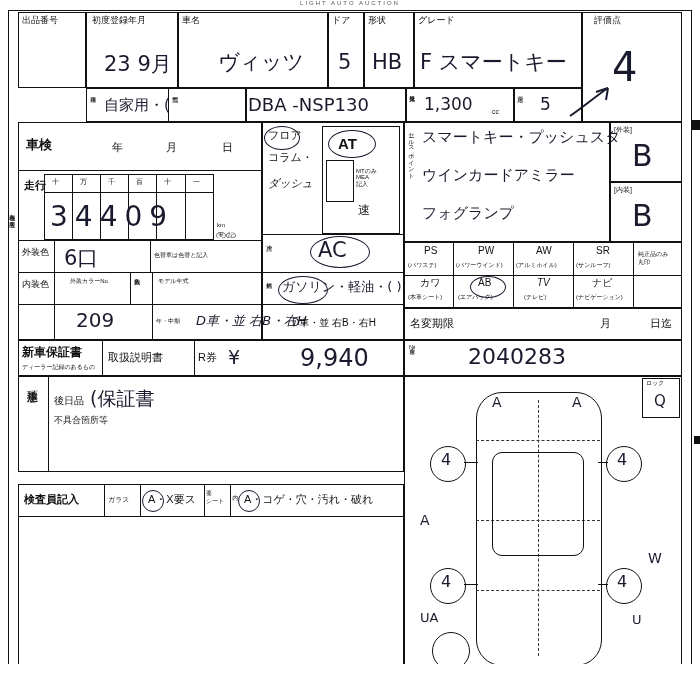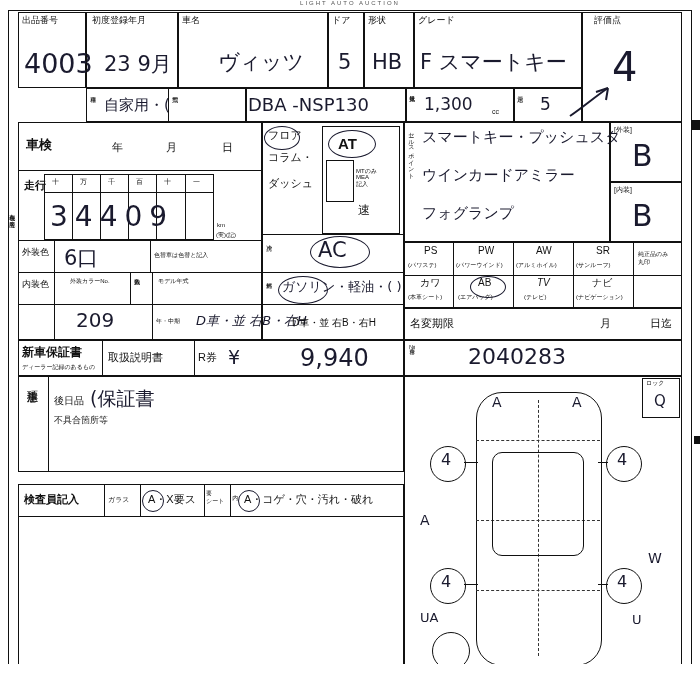--- a/index.html
+++ b/index.html
@@ -30,21 +30,20 @@
 <body>
 
 <div id="sheet">
 
   <div class="topbar">LIGHT AUTO AUCTION</div>
 
   <div class="bx" style="left:8px;top:10px;width:684px;height:680px;"></div>
 
   <div class="bx" style="left:18px;top:12px;width:68px;height:76px;"></div>
   <div class="lbl" style="left:22px;top:16px;">出品番号</div>
-  <div class="hw xl" style="left:24px;top:48px;">4003</div>
 
   <div class="bx" style="left:86px;top:12px;width:92px;height:76px;"></div>
   <div class="lbl" style="left:92px;top:16px;">初度登録年月</div>
   <div class="hw lg" style="left:104px;top:50px;">23 9月</div>
 
   <div class="bx" style="left:178px;top:12px;width:150px;height:76px;"></div>
   <div class="lbl" style="left:182px;top:16px;">車名</div>
   <div class="hw lg" style="left:218px;top:48px;">ヴィッツ</div>
 
   <div class="bx" style="left:328px;top:12px;width:36px;height:76px;"></div>
@@ -131,21 +130,21 @@
 
   <div class="hw" style="left:76px;top:308px;font-size:20px;">209</div>
   <div class="lbl xs" style="left:156px;top:318px;">年・中期</div>
   <div class="hw sl" style="left:196px;top:312px;font-size:13px;">D車・並 右B・右H</div>
 
   <div class="lbl xs vert" style="left:9px;top:210px;">現在色も各記号す</div>
 
   <div class="bx" style="left:262px;top:122px;width:142px;height:218px;"></div>
   <div class="lbl" style="left:268px;top:130px;font-size:11px;">フロア</div>
   <div class="lbl" style="left:268px;top:152px;font-size:11px;">コラム・</div>
-  <div class="lbl" style="left:268px;top:178px;font-size:11px;">ダッシュ</div>
+  <div class="lbl" style="left:268px;top:178px;font-size:11px;font-style:italic;">ダッシュ</div>
   <div class="ellipse" style="left:264px;top:126px;width:34px;height:22px;"></div>
 
   <div class="bx" style="left:322px;top:126px;width:78px;height:108px;"></div>
   <div class="lbl mid" style="left:338px;top:136px;font-size:15px;">AT</div>
   <div class="ellipse" style="left:328px;top:130px;width:46px;height:26px;"></div>
   <div class="bx" style="left:326px;top:160px;width:28px;height:42px;"></div>
   <div class="lbl xs" style="left:356px;top:168px;white-space:pre;"><span>MTのみ
 MEA
 記入</span></div>
   <div class="lbl" style="left:358px;top:204px;font-size:12px;">速</div>

